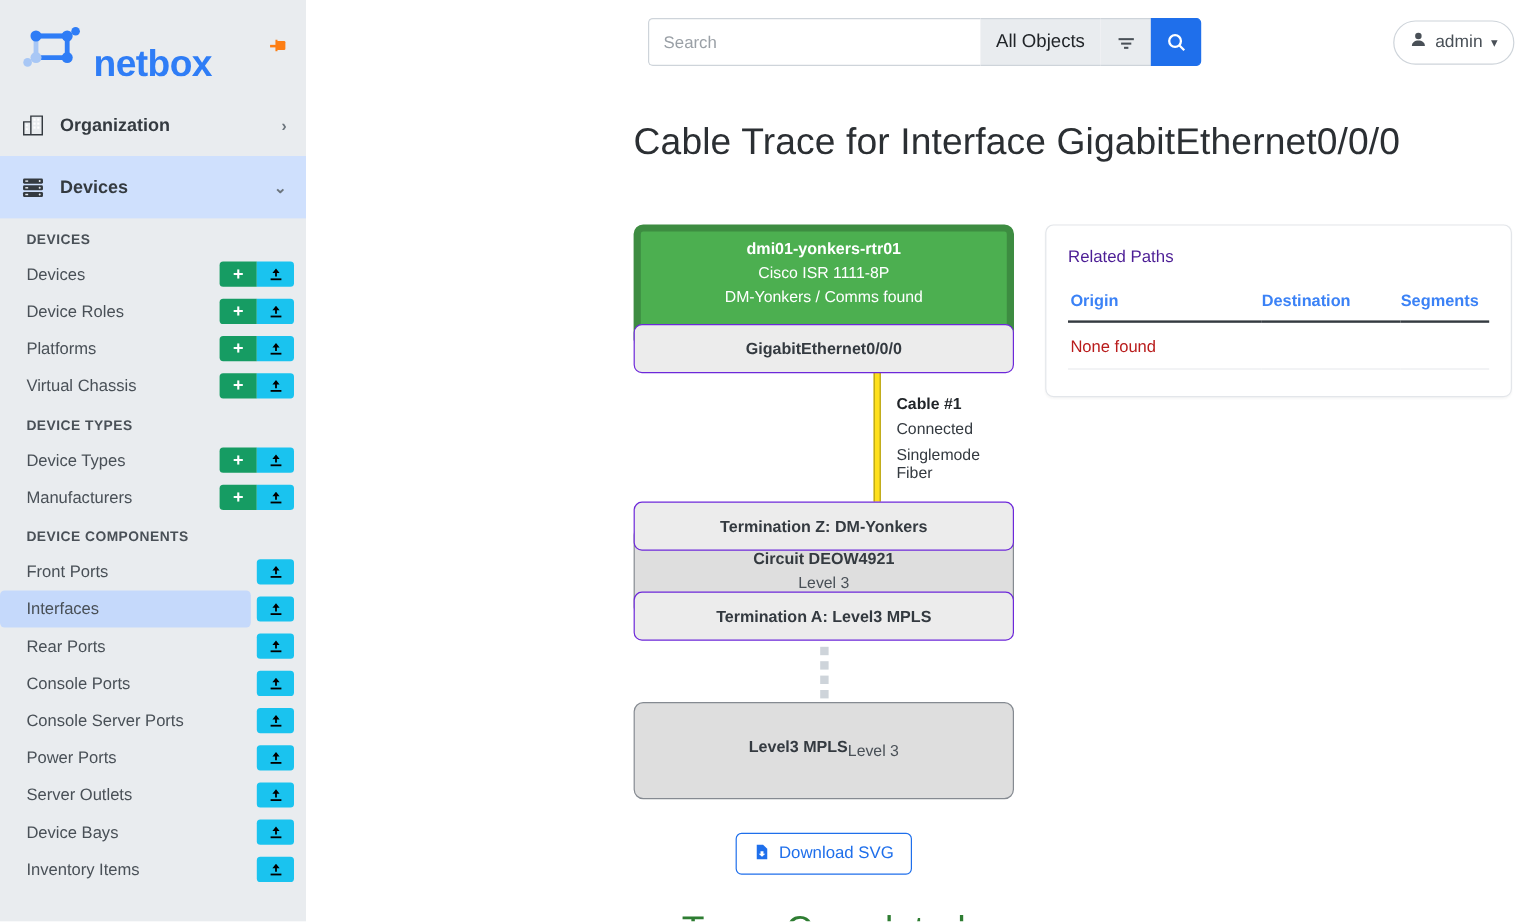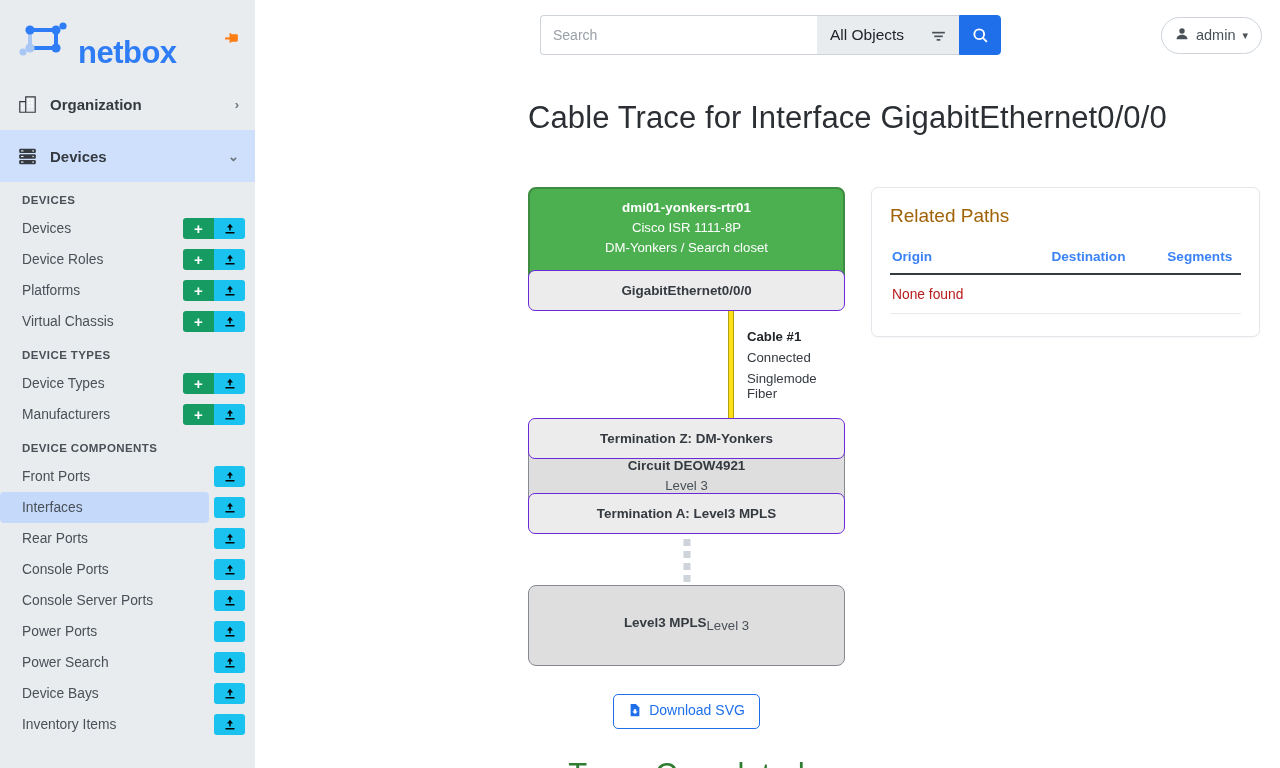--- a/index.html
+++ b/index.html
@@ -98,21 +98,21 @@
   .page-title {
     font-size: 31px; color: #2b2f33; font-weight: normal;
     padding: 9px 0 0 273px; letter-spacing: .1px;
   }
 
   .content { display: flex; padding: 30px 20px 0 273px; gap: 26px; }
 
   
   .tracecol { width: 400px; position: relative; }
   .node-box {
-    border-radius: 8px; border: 2px solid #0f172a;
+    border-radius: 8px; border: 6px solid #0f172a;
     display: flex; flex-direction: column; align-items: center; justify-content: center;
     text-align: center; position: relative;
   }
   .dev-node {
     background: #4caf50; border-color: #3d8c41; color: #fff;
     height: 104px; padding-bottom: 22px;
   }
   .dev-node .l1 { font-size: 13.4px; font-weight: bold; margin-bottom: 5px; }
   .dev-node .l2 { font-size: 13.2px; margin-bottom: 5px; }
   .dev-node .l3 { font-size: 13.2px; }
@@ -168,21 +168,21 @@
     text-align: center; margin-top: 28px;
     font-size: 31px; color: #2e7d32; font-weight: normal;
   }
 
   
   .card {
     width: 568px; background: #fff; border: 1px solid #e3e6ea;
     border-radius: 7px; padding: 17px 18px 22px 18px; align-self: flex-start;
     box-shadow: 0 1px 2px rgba(0,0,0,.04);
   }
-  .card-title { font-size: 19px; color: #a16207; margin-bottom: 22px; }
+  .card-title { font-size: 14px; color: #4c1d95; margin-bottom: 22px; }
   table.rp { width: 100%; border-collapse: collapse; }
   table.rp th {
     text-align: left; font-size: 13.6px; font-weight: bold; color: #3b82f6;
     padding: 0 0 9px 0; border-bottom: 2px solid #343a40;
   }
   table.rp th.c1 { width: 46%; padding-left: 2px; }
   table.rp th.c2 { width: 33%; }
   table.rp td {
     font-size: 13.8px; color: #b91c1c; padding: 12px 0 11px 2px;
     border-bottom: 1px solid #e9ecef;
@@ -397,21 +397,21 @@
       <span class="btn-pair">
         <span class="mini-btn mini-imp solo">
           <svg width="12" height="12" viewBox="0 0 16 16" fill="#000">
               <path d="M8 1l4 5H9v4H7V6H4l4-5z"></path>
               <rect x="2" y="12" width="12" height="2"></rect>
             </svg>
         </span>
       </span>
     </div>
     <div class="nav-item">
-      <span class="ni-label">Power Search</span>
+      <span class="ni-label">Server Outlets</span>
       <span class="btn-pair">
         <span class="mini-btn mini-imp solo">
           <svg width="12" height="12" viewBox="0 0 16 16" fill="#000">
               <path d="M8 1l4 5H9v4H7V6H4l4-5z"></path>
               <rect x="2" y="12" width="12" height="2"></rect>
             </svg>
         </span>
       </span>
     </div>
     <div class="nav-item">
@@ -472,21 +472,21 @@
 
     <h1 class="page-title">Cable Trace for Interface GigabitEthernet0/0/0</h1>
 
     <div class="content">
 
       <div class="tracecol">
 
         <div class="node-box dev-node">
           <div class="l1">dmi01-yonkers-rtr01</div>
           <div class="l2">Cisco ISR 1111-8P</div>
-          <div class="l3">DM-Yonkers / Search closet</div>
+          <div class="l3">DM-Yonkers / Comms found</div>
         </div>
 
         <div class="term-box iface-box">GigabitEthernet0/0/0</div>
 
         <div class="cable-zone">
           <div class="cable-line"></div>
           <div class="cable-info">
             <div class="ci1">Cable #1</div>
             <div class="ci2">Connected</div>
             <div class="ci3">Singlemode Fiber</div>

